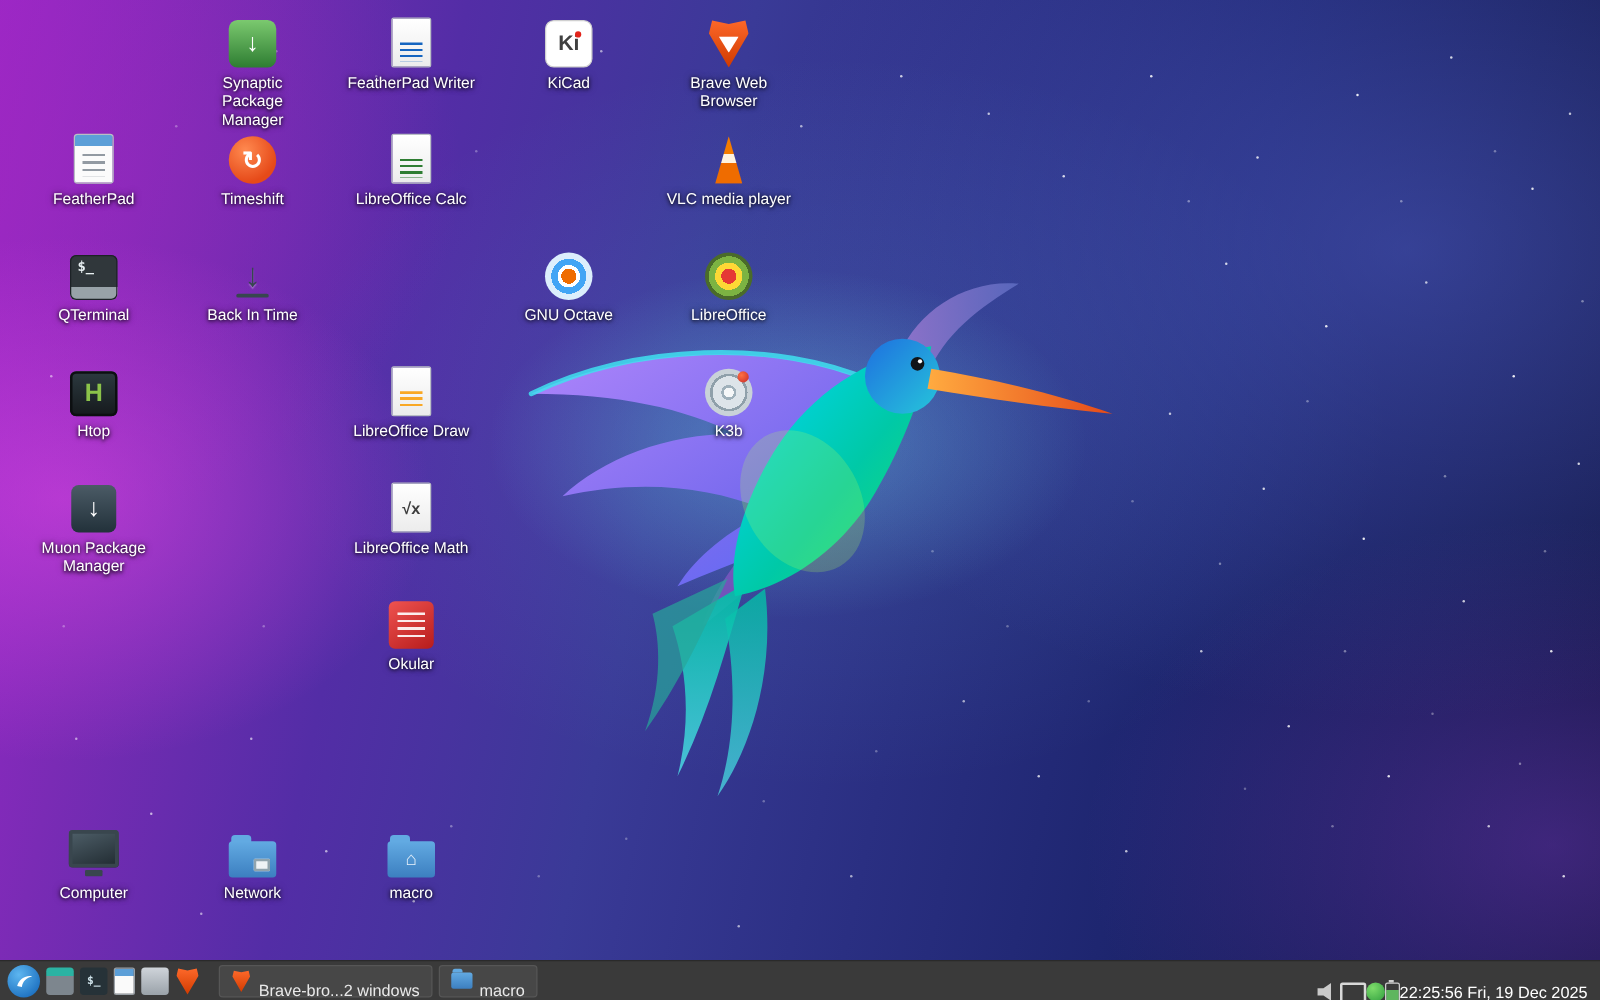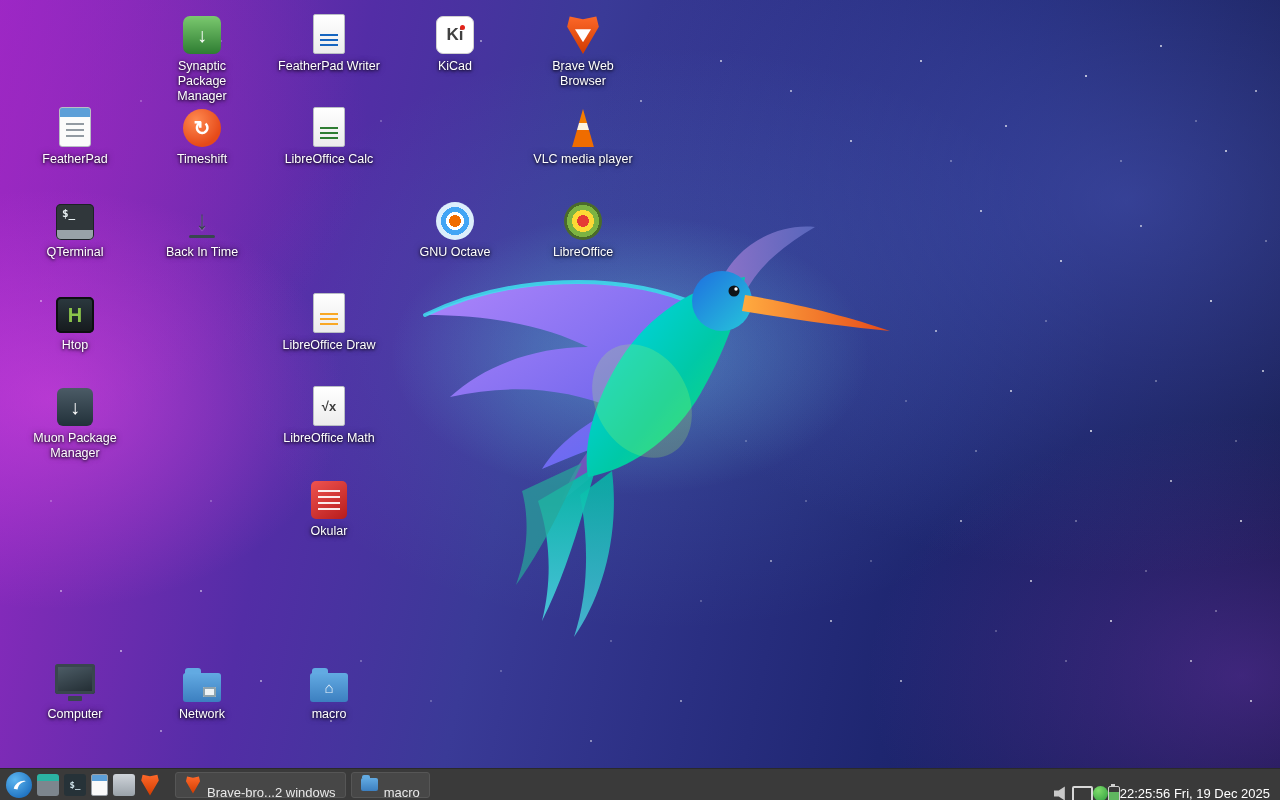--- a/index.html
+++ b/index.html
@@ -277,20 +277,26 @@
         </div>
       </div>
     <div class="dlabel">Htop</div>
   </div>
   <div class="dicon" style="left:269px;top:289px">
     <div class="tile-wrap">
         <div class="tile doc d-draw"></div>
       </div>
     <div class="dlabel">LibreOffice Draw</div>
   </div>
+  <div class="dicon" style="left:523px;top:289px">
+    <div class="tile-wrap">
+        <div class="tile i-k3b"></div>
+      </div>
+    <div class="dlabel">K3b</div>
+  </div>
 
   <div class="dicon" style="left:15px;top:382px">
     <div class="tile-wrap">
         <div class="tile i-muon">
           <span class="glyph">↓</span>
         </div>
       </div>
     <div class="dlabel">Muon Package
 Manager</div>
   </div>

